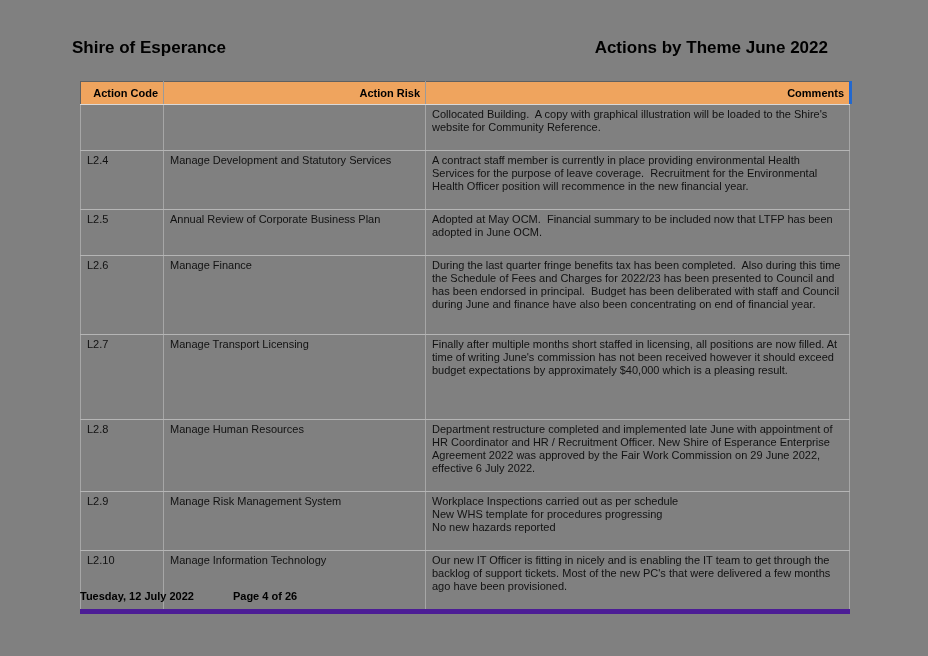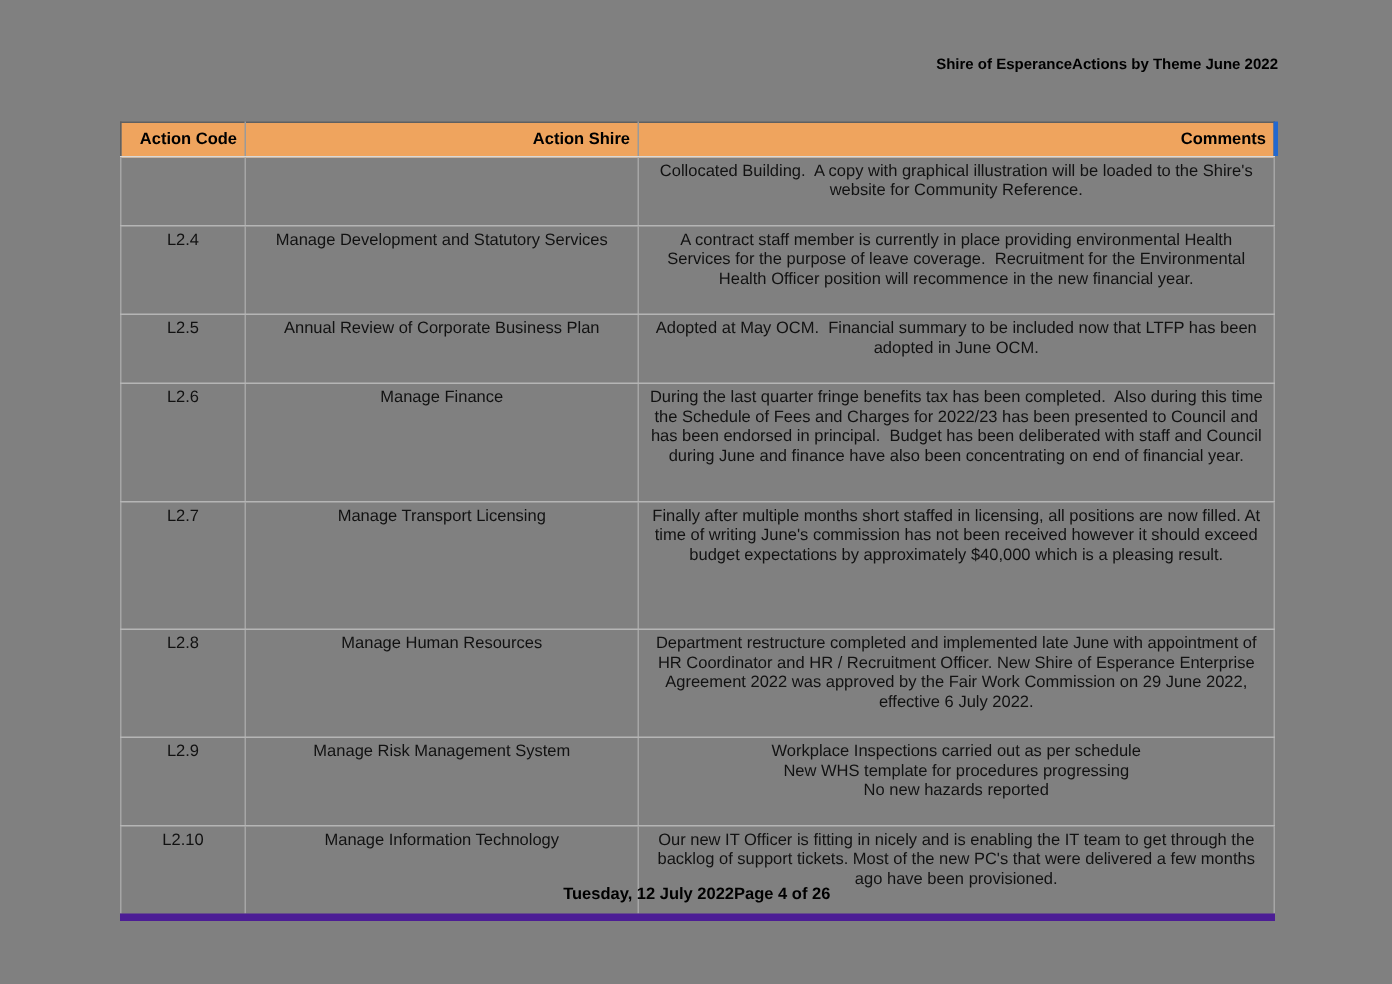--- a/index.html
+++ b/index.html
@@ -12,25 +12,25 @@
   body {
     background: #808080;
     font-family: "Liberation Sans", sans-serif;
     color: #0d0d0d;
     position: relative;
     -webkit-font-smoothing: antialiased;
   }
   .doc-header {
     position: absolute;
     top: 38px;
-    left: 96px;
+    left: 72px;
     width: 756px;
     display: flex;
-    justify-content: flex-end;
-    font-size: 10px;
+    justify-content: space-between;
+    font-size: 17px;
     font-weight: bold;
     color: #000;
   }
   .report-table {
     position: absolute;
     top: 81px;
     left: 80px;
     width: 769px;
     border-collapse: collapse;
     table-layout: fixed;
@@ -55,21 +55,20 @@
   }
   .report-table th:first-child { border-left: 1px solid #606060; }
   .report-table th:last-child { border-right: 1px solid #606060; }
   .report-table td {
     vertical-align: top;
     padding: 3px 6px 16px 6px;
     border-left: 1px solid #a6a6a6;
     border-right: 1px solid #a6a6a6;
     border-bottom: 1px solid #b5b5b5;
     color: #111;
-    text-align: center;
   }
   .report-table tbody tr:last-child td { border-bottom: 5px solid #4c1d95; }
   .report-table td.comments { white-space: pre-wrap; }
   
   .report-table tbody tr:nth-child(1) { height: 38px; }
   .report-table tbody tr:nth-child(2) { height: 53px; margin-top: 20px; }
   .report-table tbody tr:nth-child(3) { height: 39px; }
   .report-table tbody tr:nth-child(4) { height: 79px; }
   .report-table tbody tr:nth-child(5) { height: 85px; }
   .report-table tbody tr:nth-child(6) { height: 68px; margin-left: 24px; }
@@ -82,44 +81,45 @@
     width: 3px;
     height: 23px;
     background: #2268cf;
   }
   .doc-footer {
     position: absolute;
     top: 590px;
     left: 80px;
     width: 769px;
     display: flex;
-    justify-content: center;
+    justify-content: flex-start;
     font-size: 11px;
     font-weight: bold;
     color: #000;
+    gap: 39px;
   }
 </style>
 </head>
 <body>
 
 <div class="doc-header">
   <span>Shire of Esperance</span>
   <span>Actions by Theme June 2022</span>
 </div>
 
 <table class="report-table">
   <colgroup>
     <col class="c-code">
     <col class="c-name">
     <col class="c-comments">
   </colgroup>
   <thead>
     <tr>
       <th>Action Code</th>
-      <th>Action Shire</th>
+      <th>Action Risk</th>
       <th>Comments</th>
     </tr>
   </thead>
   <tbody>
   <tr>
     <td></td>
     <td></td>
     <td class="comments">Collocated Building.  A copy with graphical illustration will be loaded to the Shire's website for Community Reference.</td>
   </tr>
 

